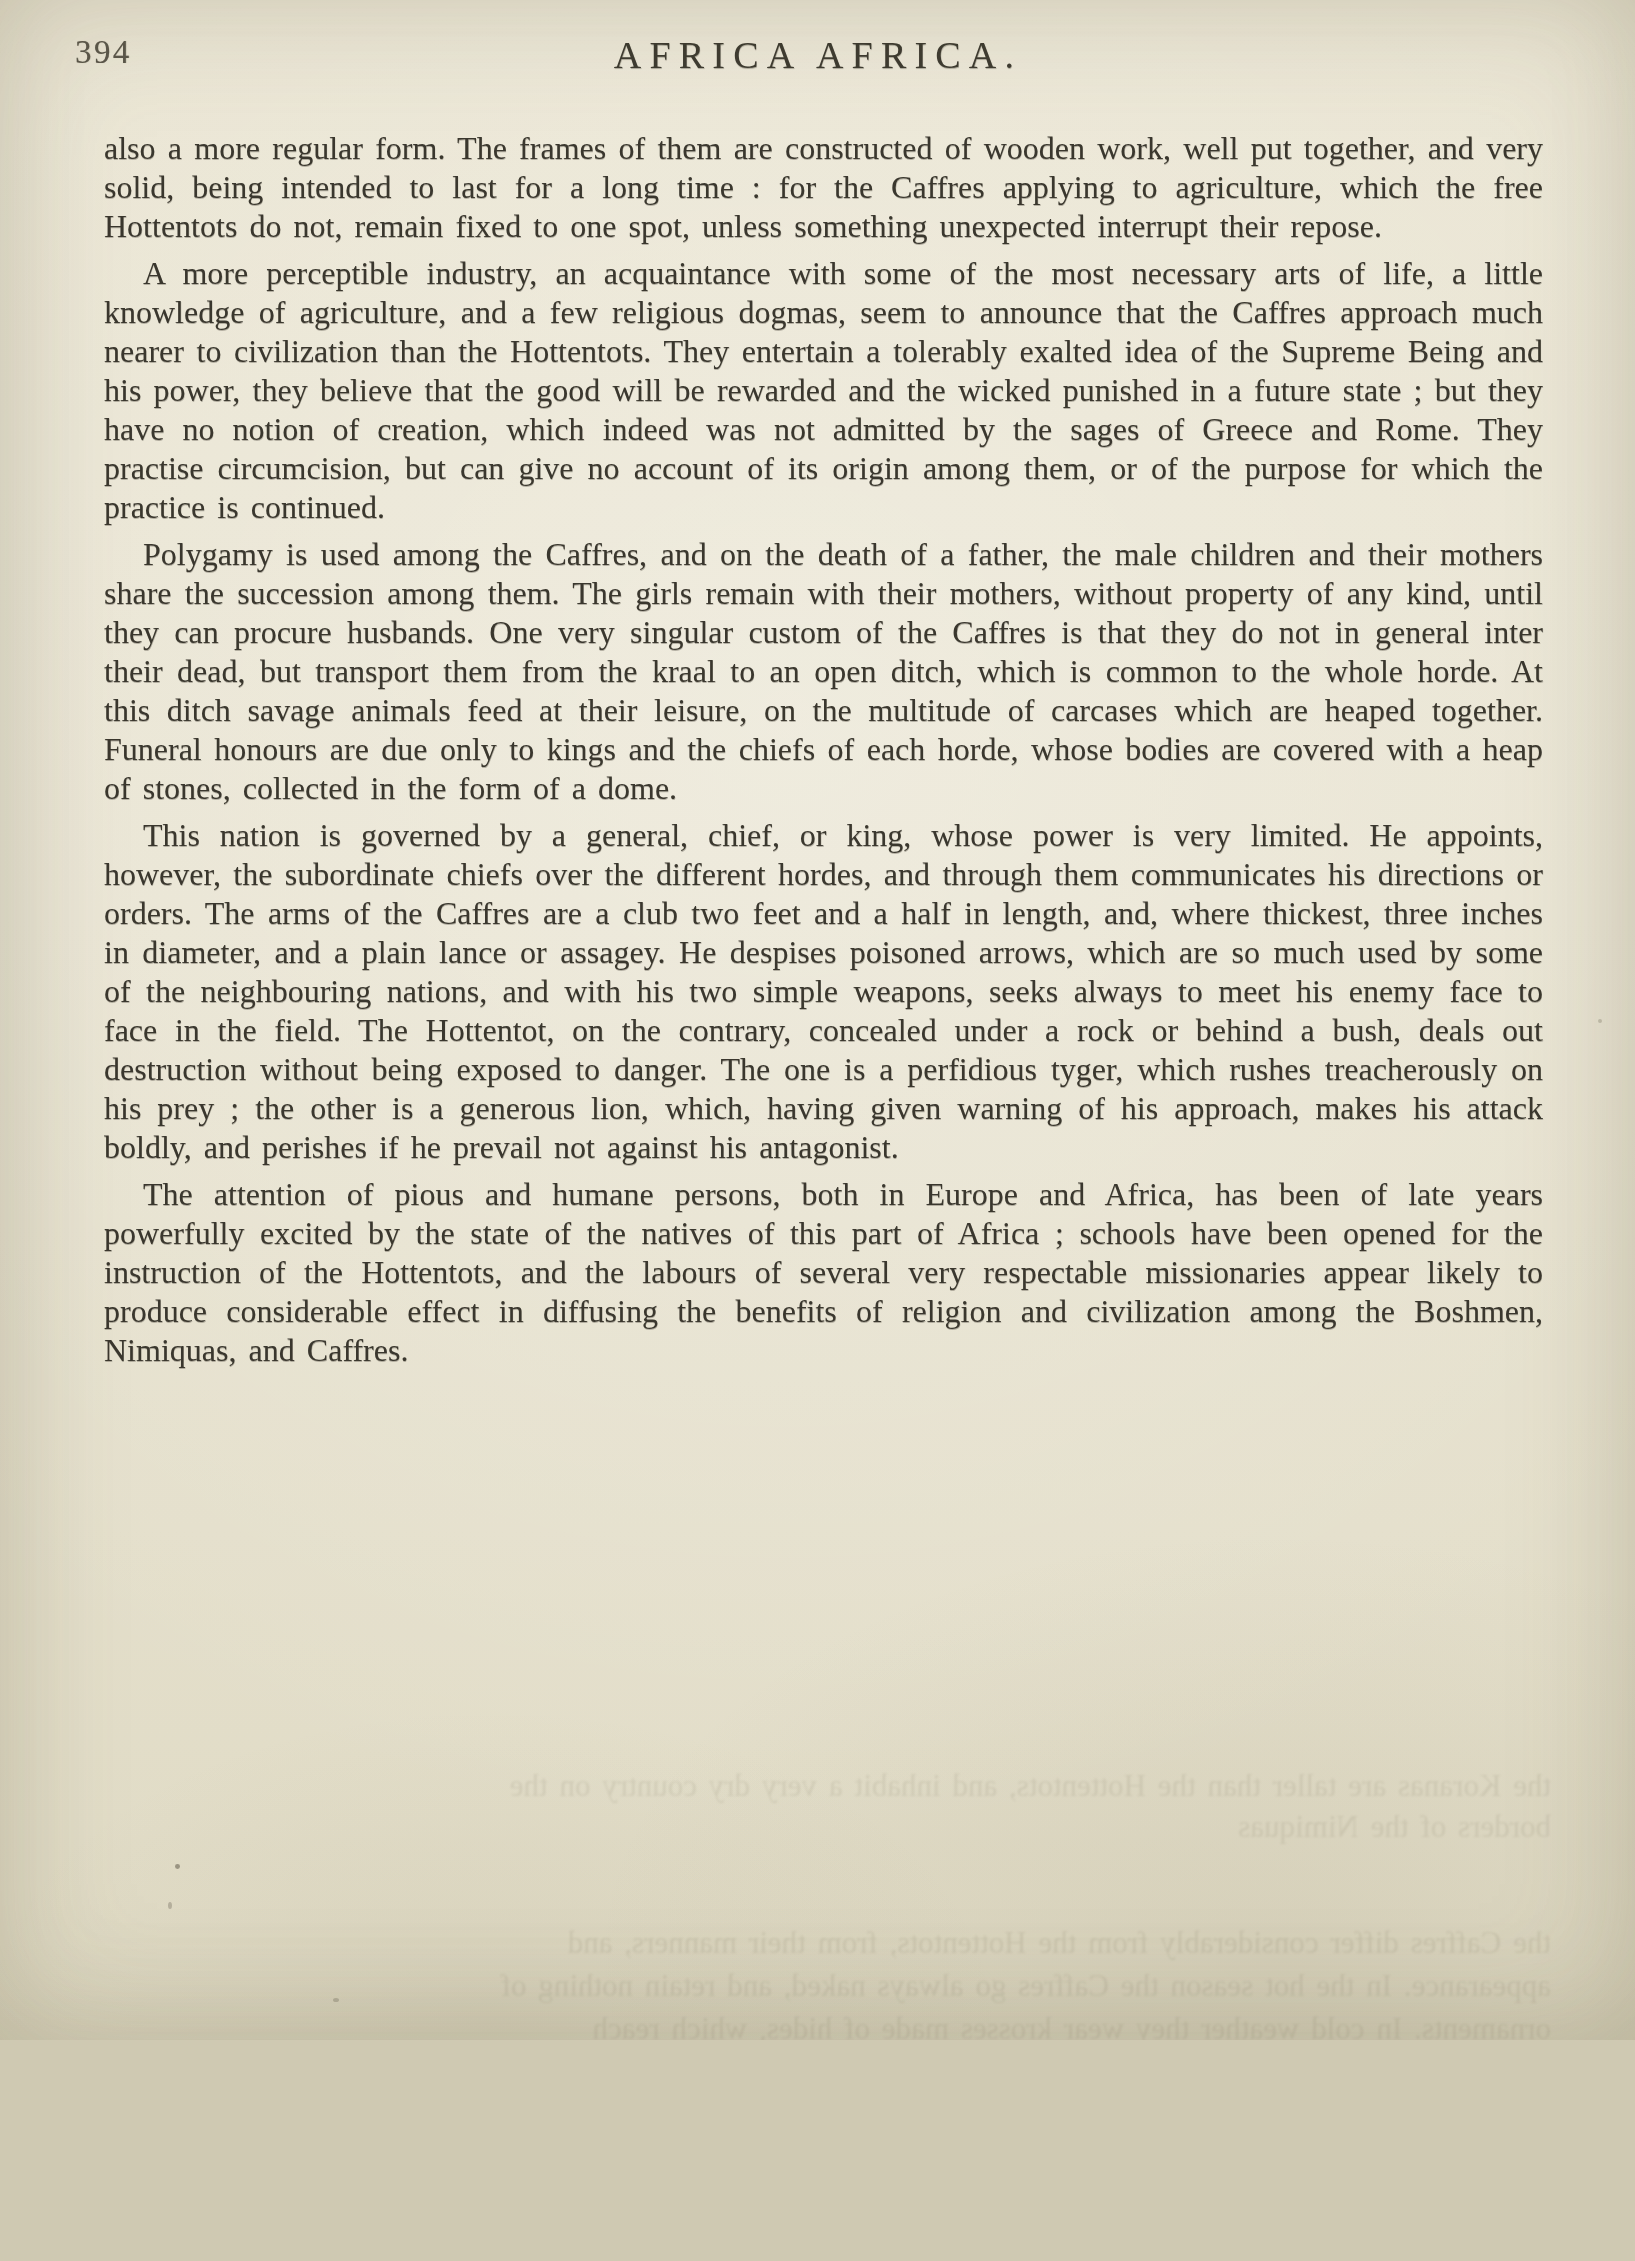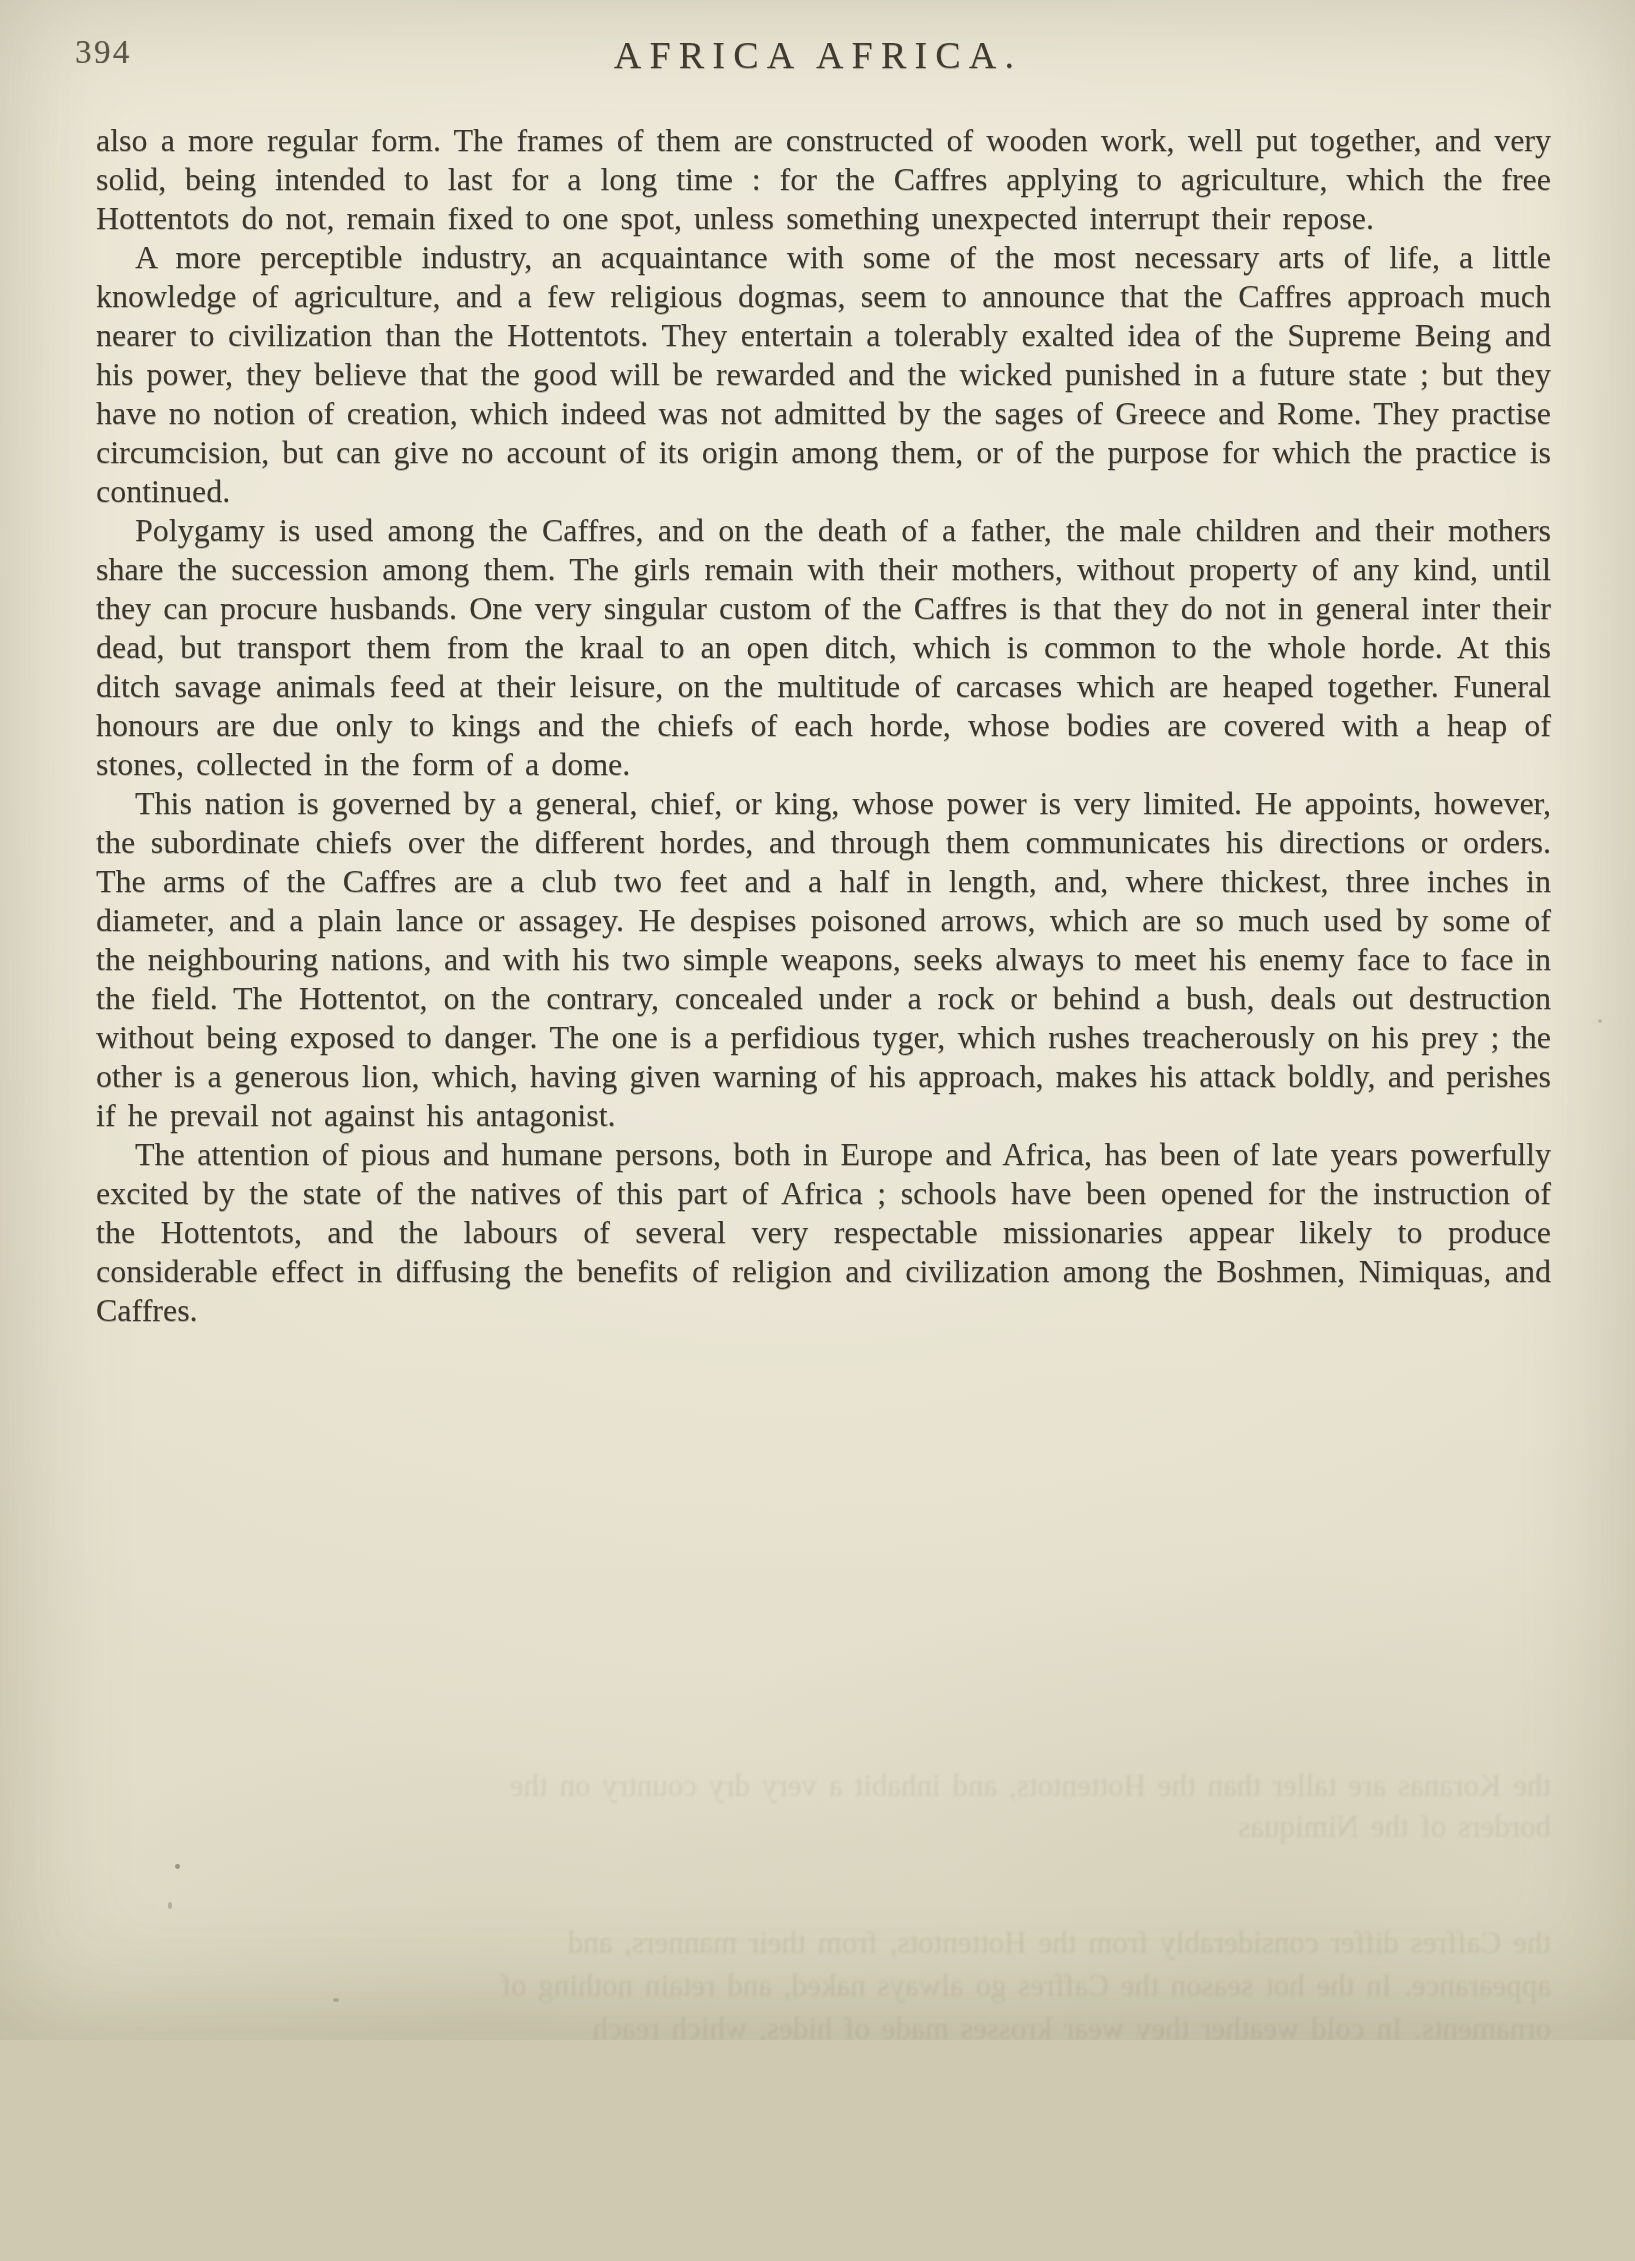--- a/index.html
+++ b/index.html
@@ -65,21 +65,21 @@
     left: 96px;
     width: 1455px;
     font-size: 32px;
     line-height: 39px;
     text-align: justify;
     word-spacing: 4.1px;
     color: #3a372e;
     text-shadow: 0.3px 0.5px 0.6px rgba(58,54,44,0.32);
   }
 
-  .text-block p { margin: 0; }
+  .text-block p { margin: 8px; }
   .text-block p.indent { text-indent: 39px; }
 
   
   .bleedthrough {
     position: absolute;
     top: 1767px;
     left: 96px;
     width: 1455px;
     transform: scaleX(-1);
     opacity: 0.13;

